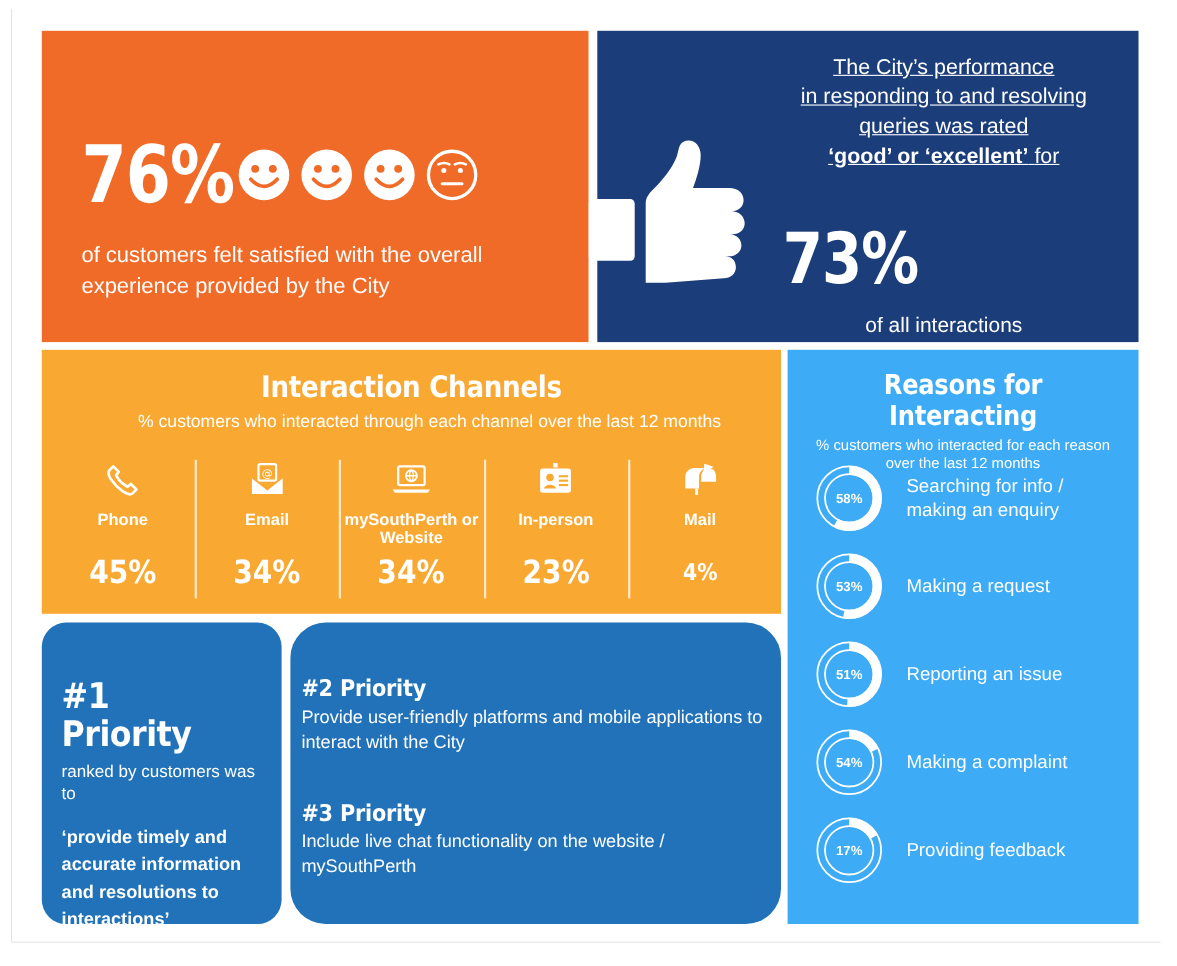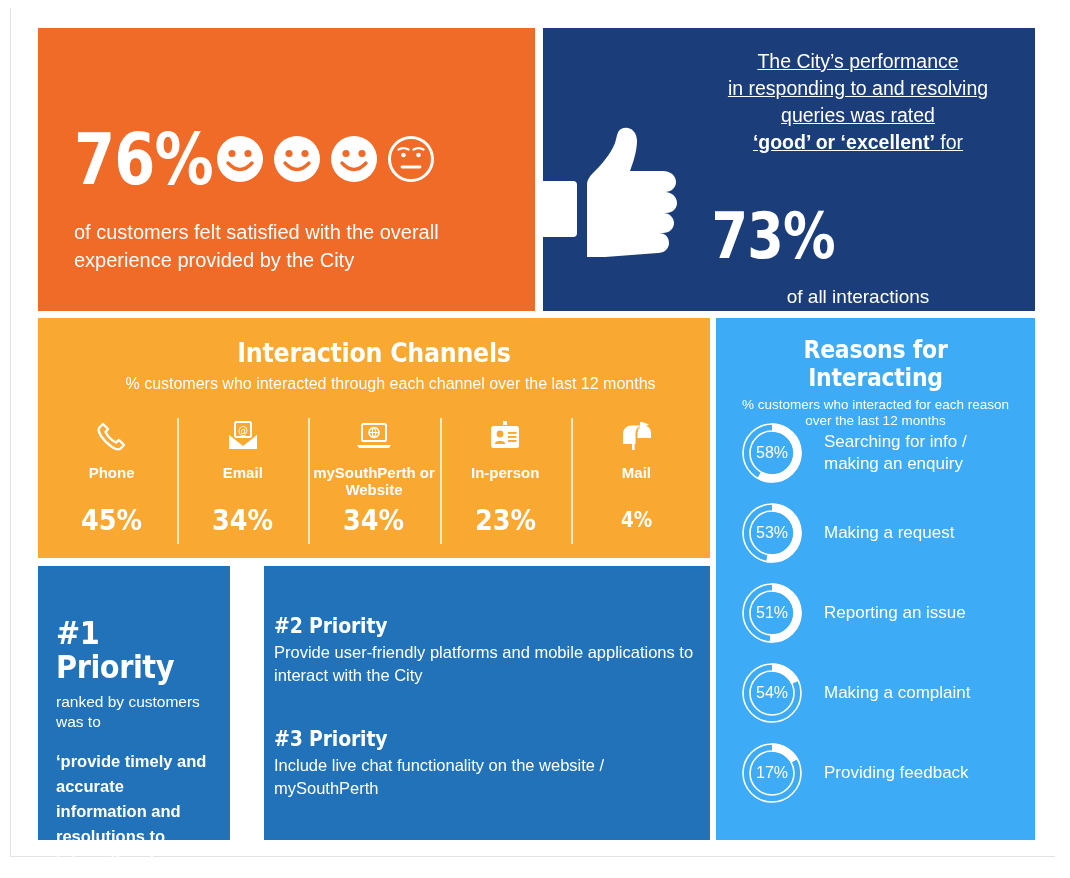--- a/index.html
+++ b/index.html
@@ -213,35 +213,36 @@
     display: flex;
     align-items: center;
     height: 80px;
   }
   .donut { position: relative; width: 72px; height: 72px; flex: 0 0 72px; }
   .donut svg { display: block; }
   .donut-label {
     position: absolute;
     left: 0; right: 0; top: 0; bottom: 0;
     display: flex; align-items: center; justify-content: center;
-    font-weight: 400;
-    font-size: 16px;
+    font-weight: 700;
+    font-size: 12px;
   }
   .reason-text {
     margin-left: 16px;
     font-size: 17px;
     line-height: 22px;
   }
 
   
   #panel-priority1 {
     left: 38px; top: 566px;
-    width: 192px; height: 274px;
+    width: 218px; height: 274px;
     background: var(--blue, #2172b8);
     padding: 0 18px;
+    border-radius: 22px;
   }
   .p1-heading {
     font-family: "DejaVu Sans", sans-serif;
     font-weight: 700;
     font-size: 32px;
     line-height: 34px;
     transform: scaleX(0.9);
     transform-origin: left center;
     margin-top: 50px;
     letter-spacing: -0.5px;
@@ -257,20 +258,21 @@
     line-height: 25px;
     margin-top: 17px;
   }
 
   
   #panel-priority23 {
     left: 264px; top: 566px;
     width: 446px; height: 274px;
     background: var(--blue, #2172b8);
     padding: 0 4px 0 10px;
+    border-radius: 32px;
   }
   .p-block { padding-left: 0px; }
   .p-heading {
     font-family: "DejaVu Sans", sans-serif;
     font-weight: 700;
     font-size: 21px;
     line-height: 24px;
     transform: scaleX(0.9);
     transform-origin: left center;
     letter-spacing: -0.2px;

